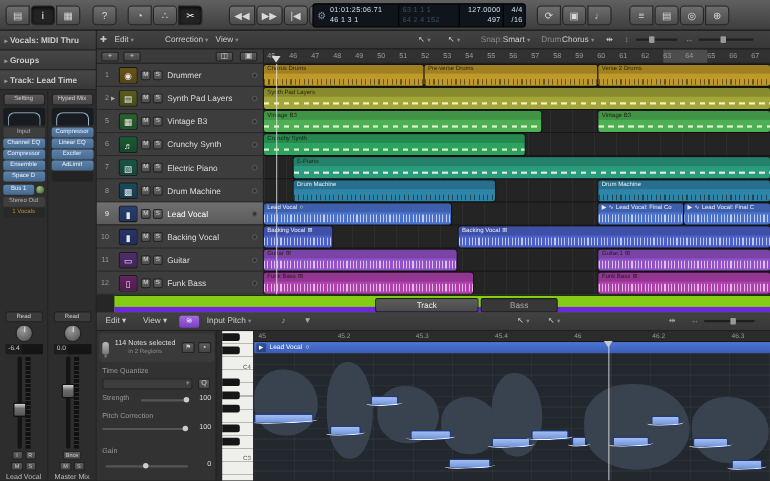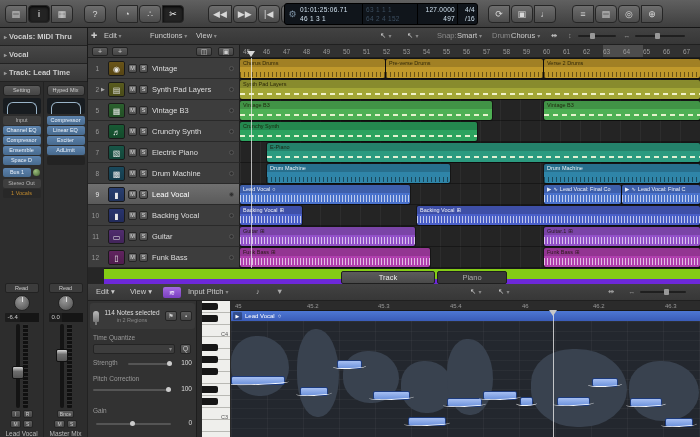--- a/index.html
+++ b/index.html
@@ -243,21 +243,21 @@
         <div class="tbtn">≡</div>
         <div class="tbtn">▤</div>
         <div class="tbtn">◎</div>
         <div class="tbtn">⊕</div>
       </div>
   </div>
 
   <div class="sidebar">
     <div id="sb-panels">
         <div class="sb-hd"><span class="tri">▸</span><span>Vocals: MIDI Thru</span></div>
-        <div class="sb-hd"><span class="tri">▸</span><span>Vocal</span></div>
+        <div class="sb-hd"><span class="tri">▸</span><span>Groups</span></div>
         <div class="sb-hd"><span class="tri">▸</span><span>Track:  Lead Time</span></div>
       </div>
     <div class="strips" id="strips">
         <div class="strip">
           <div class="preset">Setting</div>
           <div class="eqthumb"></div>
           <div class="slot gray">Input</div>
           <div class="slot">Channel EQ</div>
           <div class="slot">Compressor</div>
           <div class="slot">Ensemble</div>
@@ -321,21 +321,21 @@
           </div>
           <div class="sname">Master Mix</div>
         </div>
       </div>
   </div>
 
   <div class="main">
 
     <div class="menubar">
       <span class="mi" style="left:3px">✚</span>
-      <span id="mm-menus"><span class="mi" style="left: 16px;"><span>Edit</span><span class="caret"> ▾</span></span><span class="mi" style="left: 62px;"><span>Functions</span><span class="caret"> ▾</span></span><span class="mi" style="left: 108px;"><span>View</span><span class="caret"> ▾</span></span></span>
+      <span id="mm-menus"><span class="mi" style="left: 16px;"><span>Edit</span><span class="caret"> ▾</span></span><span class="mi" style="left: 62px;"><span>Correction</span><span class="caret"> ▾</span></span><span class="mi" style="left: 108px;"><span>View</span><span class="caret"> ▾</span></span></span>
       <span class="mi" style="left:292px"><span>↖</span> <span class="caret">▾</span></span>
       <span class="mi" style="left:319px"><span>↖</span> <span class="caret">▾</span></span>
       <span class="mi dim" style="left:349px">Snap:</span>
       <span class="mi" style="left:369px"><span>Smart</span> <span class="caret">▾</span></span>
       <span class="mi dim" style="left:404px">Drum:</span>
       <span class="mi" style="left:423px"><span>Chorus</span> <span class="caret">▾</span></span>
       <span class="mi" style="left:463px">⇹</span>
       <span class="mi dim" style="left:480px">↕</span>
       <div class="mslider" style="left:490px;width:38px">
           <i style="left:12px"></i>
@@ -383,21 +383,21 @@
 
     <div class="tracklist" id="tracklist">
         <div class="trow" style="top: 0px;">
           <div class="tnum">1</div>
           <div class="tdisc"></div>
           <div class="ticon" style="background: linear-gradient(rgba(0, 0, 0, 0.45), rgba(0, 0, 0, 0.55)), rgb(192, 153, 43); background-blend-mode: normal;">◉</div>
           <div class="tms">
             <div class="msb">M</div>
             <div class="msb">S</div>
           </div>
-          <div class="tname">Vintage</div>
+          <div class="tname">Drummer</div>
           <div class="tdot"></div>
         </div>
         <div class="trow" style="top: 21px;">
           <div class="tnum">2</div>
           <div class="tdisc">▶</div>
           <div class="ticon" style="background: linear-gradient(rgba(0, 0, 0, 0.45), rgba(0, 0, 0, 0.55)), rgb(163, 166, 54); background-blend-mode: normal;">▤</div>
           <div class="tms">
             <div class="msb">M</div>
             <div class="msb">S</div>
           </div>
@@ -627,21 +627,21 @@
             <span>Funk Bass</span>
             <span>⊞</span>
           </div>
           <div class="rbody"></div>
         </div>
         <div class="playline" style="left: 11px;"></div>
       </div>
 
     <div class="tabbar" id="tabbar">
         <div class="etab active" style="left: 237px; width: 94px;">Track</div>
-        <div class="etab" style="left: 333px; width: 70px;">Piano</div>
+        <div class="etab" style="left: 333px; width: 70px;">Bass</div>
       </div>
 
     <div class="editbar">
       <span id="em-menus"><span class="mi" style="position: absolute; left: 8px; line-height: 16px;"><span>Edit</span><span class="caret"> ▾</span></span><span class="mi" style="position: absolute; left: 42px; line-height: 16px;"><span>View</span><span class="caret"> ▾</span></span></span>
       <div class="flexchip" style="left:75px">≋</div>
       <span class="mi" style="position:absolute;left:100px;line-height:16px"><span>Input Pitch</span> <span class="caret" style="color:#888;font-size:6px">▾</span></span>
       <span class="mi" style="position:absolute;left:168px;line-height:16px;color:#aaa">♪</span>
       <span class="mi" style="position:absolute;left:188px;line-height:16px;color:#aaa">▼</span>
       <span class="mi" style="position:absolute;left:382px;line-height:16px"><span>↖</span> <span class="caret" style="color:#888;font-size:6px">▾</span></span>
       <span class="mi" style="position:absolute;left:410px;line-height:16px"><span>↖</span> <span class="caret" style="color:#888;font-size:6px">▾</span></span>

